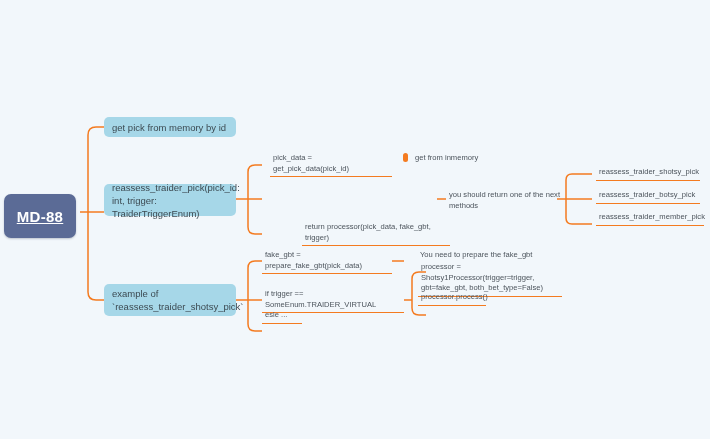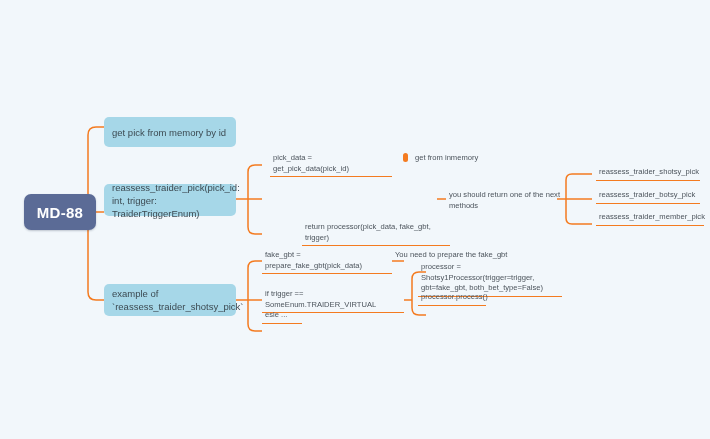--- a/index.html
+++ b/index.html
@@ -120,25 +120,25 @@
       <path d="M 248 300 L 248 324 Q 248 331 255 331 L 262 331"></path>
 
       <path d="M 392 261 L 404 261"></path>
 
       <path d="M 404 300 L 412 300"></path>
       <path d="M 412 300 L 412 279 Q 412 272 419 272 L 426 272"></path>
       <path d="M 412 300 L 412 308 Q 412 315 419 315 L 426 315"></path>
     </g>
   </svg>
 
-  <div class="node root-node" style="left:24px; top:194px; width:72px; height:36px;">
+  <div class="node root-node" style="left:4px; top:194px; width:72px; height:44px;text-decoration:underline;">
     <span>MD-88</span>
   </div>
 
-  <div class="node blue-node" style="left:104px; top:117px; width:132px; height:30px;">
+  <div class="node blue-node" style="left:104px; top:117px; width:132px; height:20px;">
     <span>get pick from memory by id</span>
   </div>
 
   <div class="node blue-node" style="left:104px; top:184px; width:132px; height:32px;">
     <span>reassess_traider_pick(pick_id: int, trigger: TraiderTriggerEnum)</span>
   </div>
 
   <div class="leaf" style="left:270px; top:153px; width:122px;">pick_data = get_pick_data(pick_id)</div>
 
   <span class="marker-icon" style="left:403px; top:153px;"></span>
@@ -155,21 +155,21 @@
   <div class="leaf" style="left:596px; top:212px; width:108px;">reassess_traider_member_pick</div>
 
   <div class="leaf" style="left:596px; top:190px; width:104px;">reassess_traider_botsy_pick</div>
 
   <div class="node blue-node" style="left:104px; top:284px; width:132px; height:32px;">
     <span>example of `reassess_traider_shotsy_pick`</span>
   </div>
 
   <div class="leaf" style="left:262px; top:250px; width:130px;">fake_gbt = prepare_fake_gbt(pick_data)</div>
 
-  <div class="plain" style="left:392px; top:250px; width:130px;">You need to prepare the fake_gbt</div>
+  <div class="plain" style="left:417px; top:250px; width:130px;">You need to prepare the fake_gbt</div>
 
   <div class="leaf" style="left:262px; top:289px; width:142px;">if trigger == SomeEnum.TRAIDER_VIRTUAL</div>
 
   <div class="leaf" style="left:418px; top:262px; width:144px;">processor = Shotsy1Processor(trigger=trigger, gbt=fake_gbt, both_bet_type=False)</div>
 
   <div class="leaf" style="left:418px; top:292px; width:68px;">processor.process()</div>
 
   <div class="leaf" style="left:262px; top:310px; width:40px;">esle ...</div>
 
 </div>

